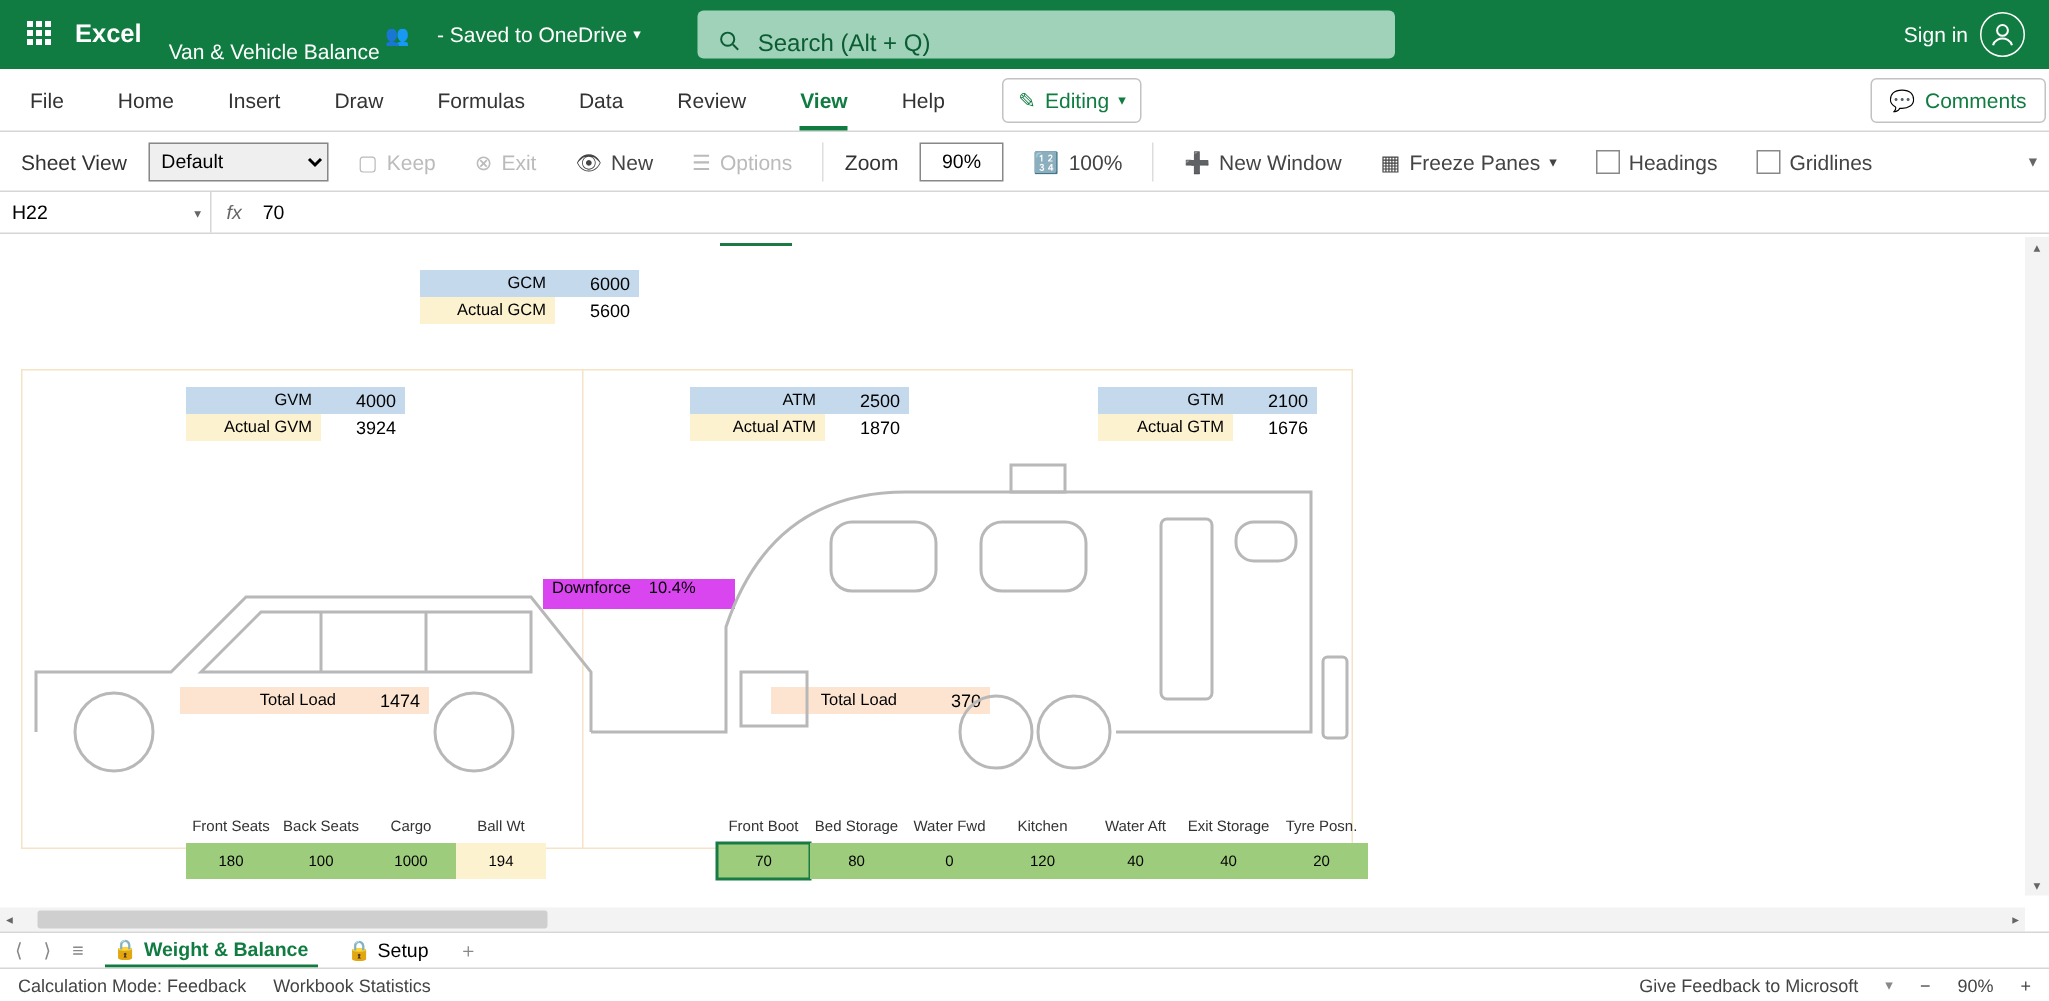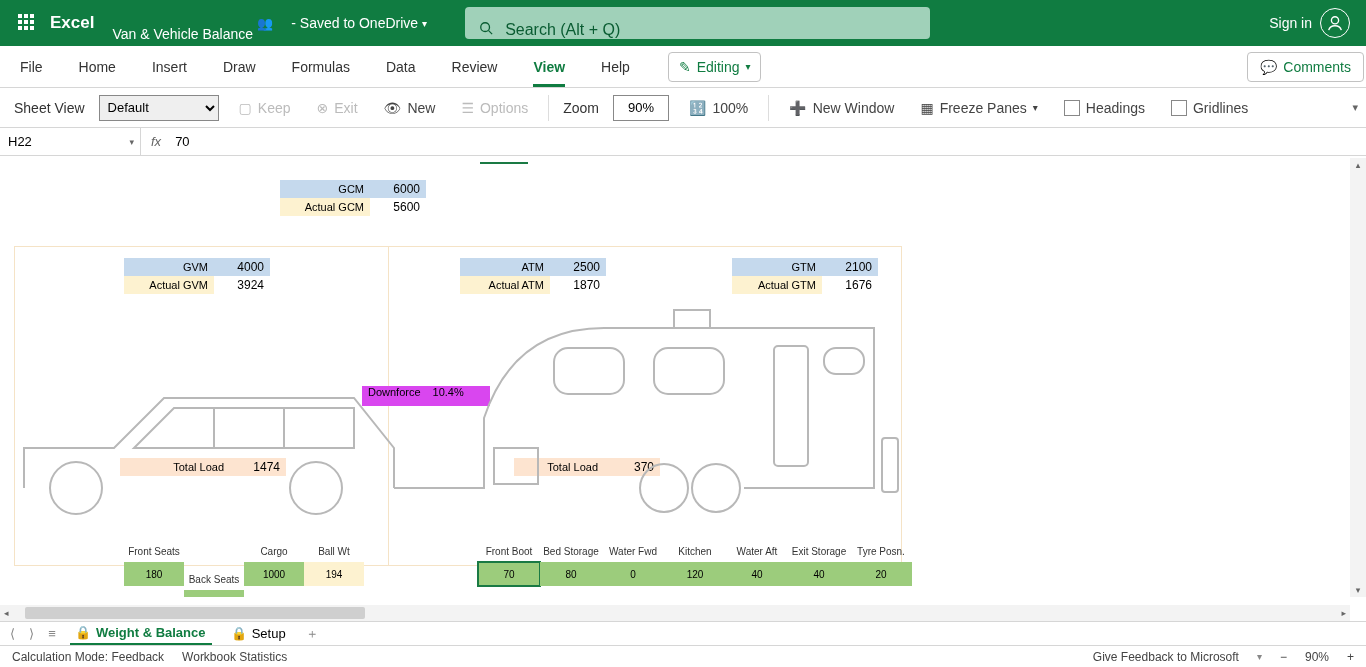--- a/index.html
+++ b/index.html
@@ -283,21 +283,21 @@
     <rect x="480" y="160" width="44" height="36"></rect>
     <rect x="868" y="150" width="16" height="54" rx="3" fill="#b8b8b8"></rect>
     <rect x="660" y="22" width="36" height="18"></rect>
   </svg>
 
   <div class="greenrow" id="carrow" style="left:124px">
       <div class="col" style="width: 60px;">
         <div class="hdr2">Front Seats</div>
         <div class="val2 g">180</div>
       </div>
-      <div class="col" style="width: 60px; margin-top: 28px;">
+      <div class="col" style="width: 60px;">
         <div class="hdr2">Back Seats</div>
         <div class="val2 g">100</div>
       </div>
       <div class="col" style="width: 60px;">
         <div class="hdr2">Cargo</div>
         <div class="val2 g">1000</div>
       </div>
       <div class="col" style="width: 60px;">
         <div class="hdr2">Ball Wt</div>
         <div class="val2 y">194</div>

